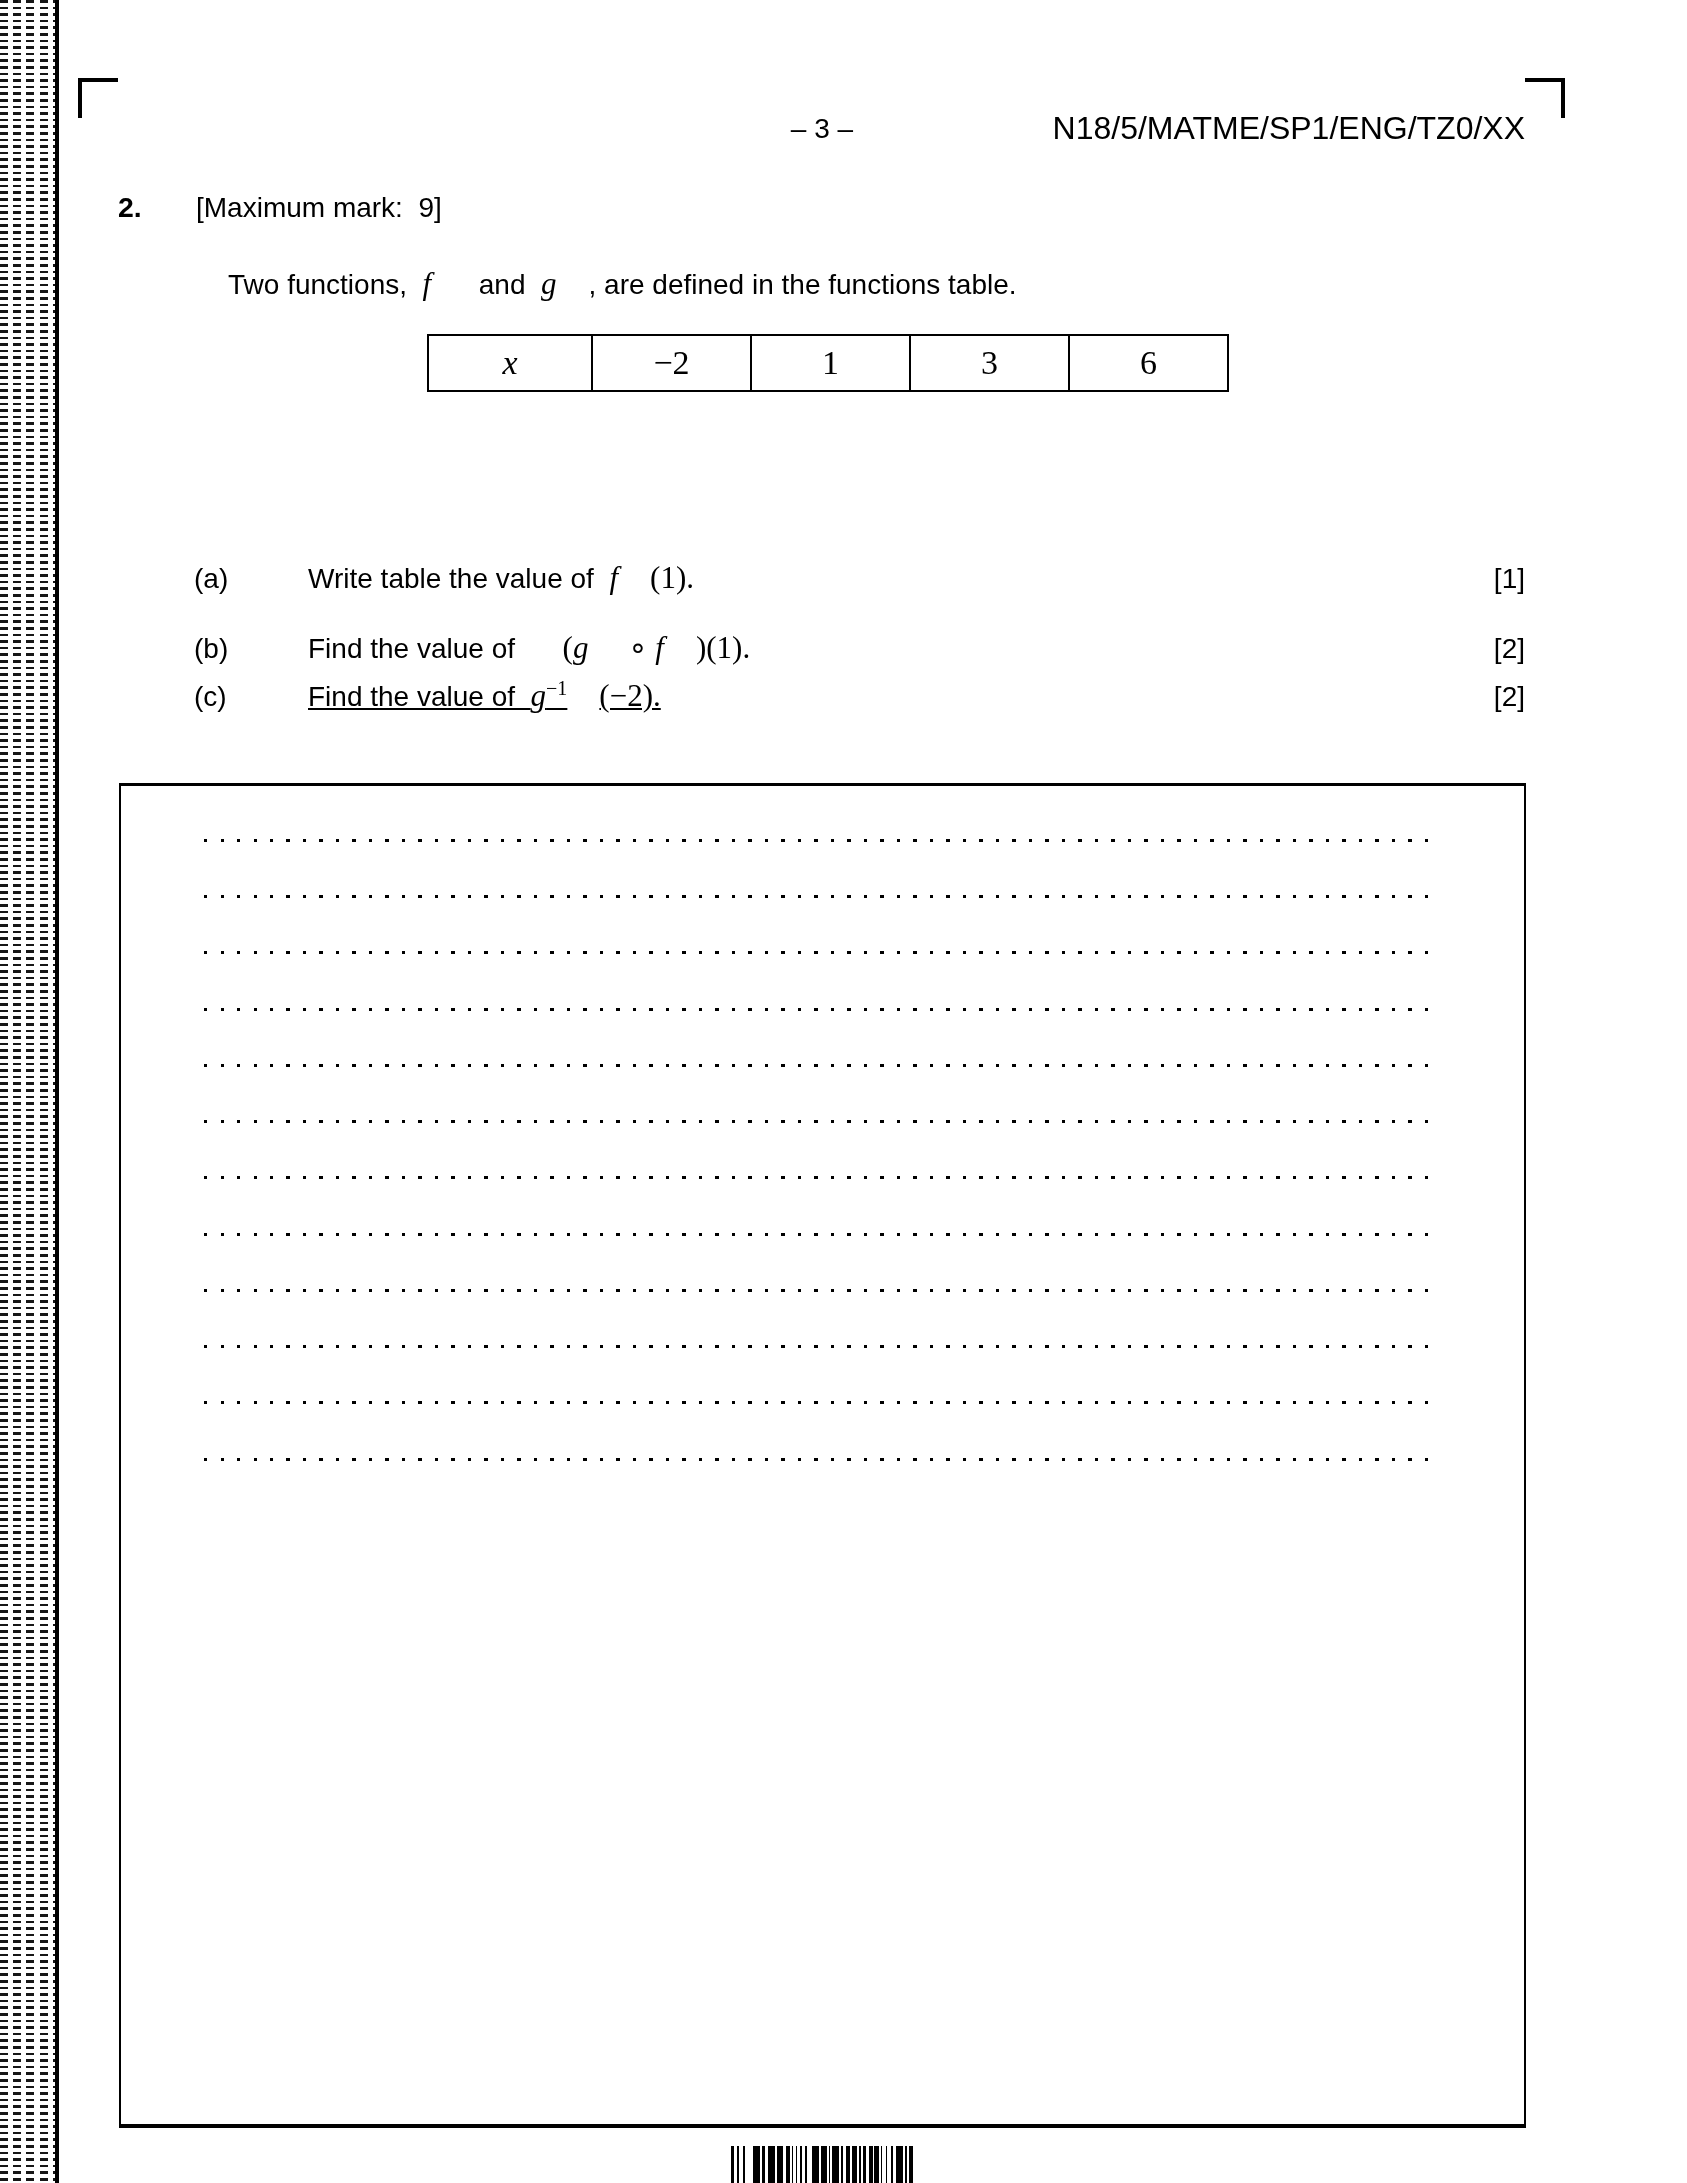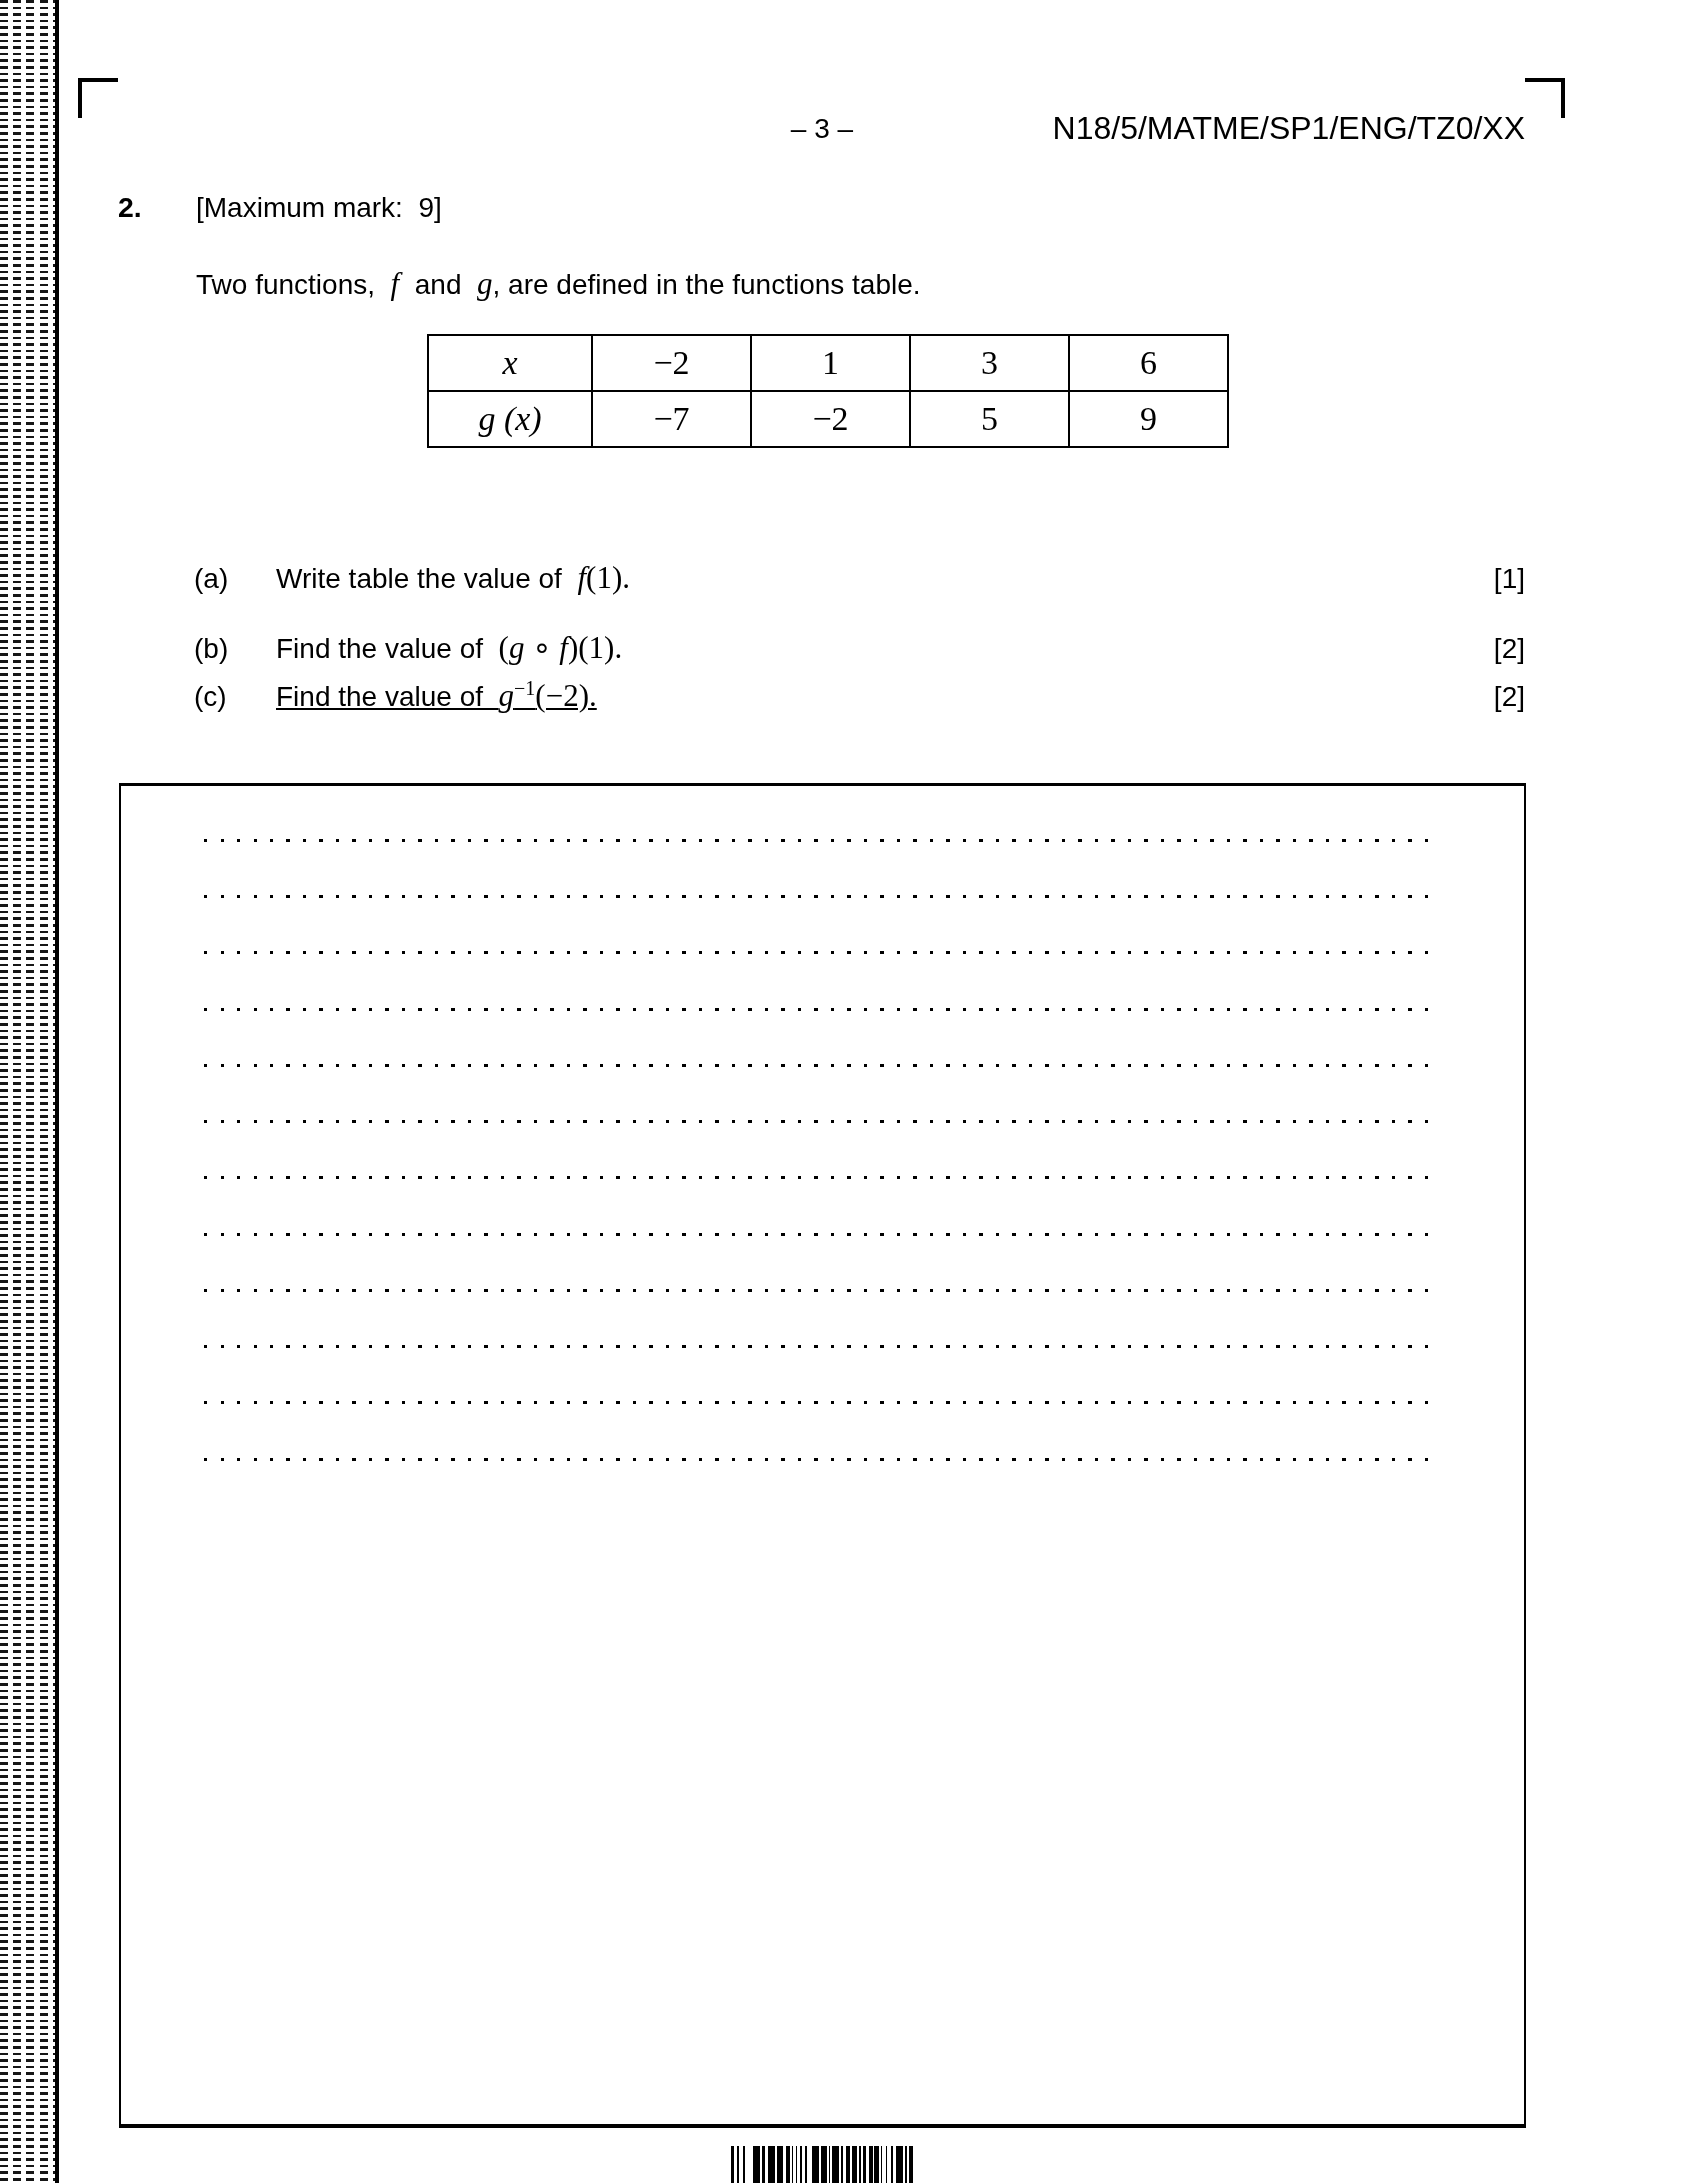--- a/index.html
+++ b/index.html
@@ -13,21 +13,21 @@
       repeating-linear-gradient(to right, #161616 0px 8px, #ffffff 8px 13.2px);}
   .edge-line{position:absolute;left:55px;top:0;width:4px;height:2183px;background:#000;}
 
   
   .cmark{position:absolute;background:#000;}
   .tl-h{left:78px;top:78px;width:40px;height:4px;}
   .tl-v{left:78px;top:78px;width:4px;height:40px;}
   .tr-h{left:1525px;top:78px;width:40px;height:4px;}
   .tr-v{left:1561px;top:78px;width:4px;height:40px;}
 
-  .t{white-space:pre;}
+  .t{white-space:pre;margin-left:32px;}
 
   .page-number{position:absolute;left:723px;top:114px;width:198px;text-align:center;
                font-size:28px;line-height:29px;}
   .paper-code{position:absolute;top:114px;right:162px;font-size:32px;line-height:29px;}
 
   .q-num{position:absolute;left:118px;top:192px;font-size:28.4px;font-weight:bold;line-height:30px;}
   .q-maxmark{position:absolute;left:196px;top:193px;font-size:28px;line-height:30px;white-space:pre;}
 
   .intro{position:absolute;left:196px;top:268px;font-size:28px;line-height:34px;}
 
@@ -81,27 +81,20 @@
   </div>
 
   <table class="fn">
     <tbody id="fn-body">
         <tr>
           <th>x</th>
           <td>−2</td>
           <td>1</td>
           <td>3</td>
           <td>6</td>
-        </tr>
-        <tr>
-          <th>g (x)</th>
-          <td>−7</td>
-          <td>−2</td>
-          <td>5</td>
-          <td>9</td>
         </tr>
       </tbody>
   </table>
 
   <div class="part part-a">
     <span class="part-label">(a)</span><span class="t">Write table the value of  </span><span class="mi">f</span><span class="mr t">(1).</span>
     <span class="part-mark">[1]</span>
   </div>
 
   <div class="part part-b">

